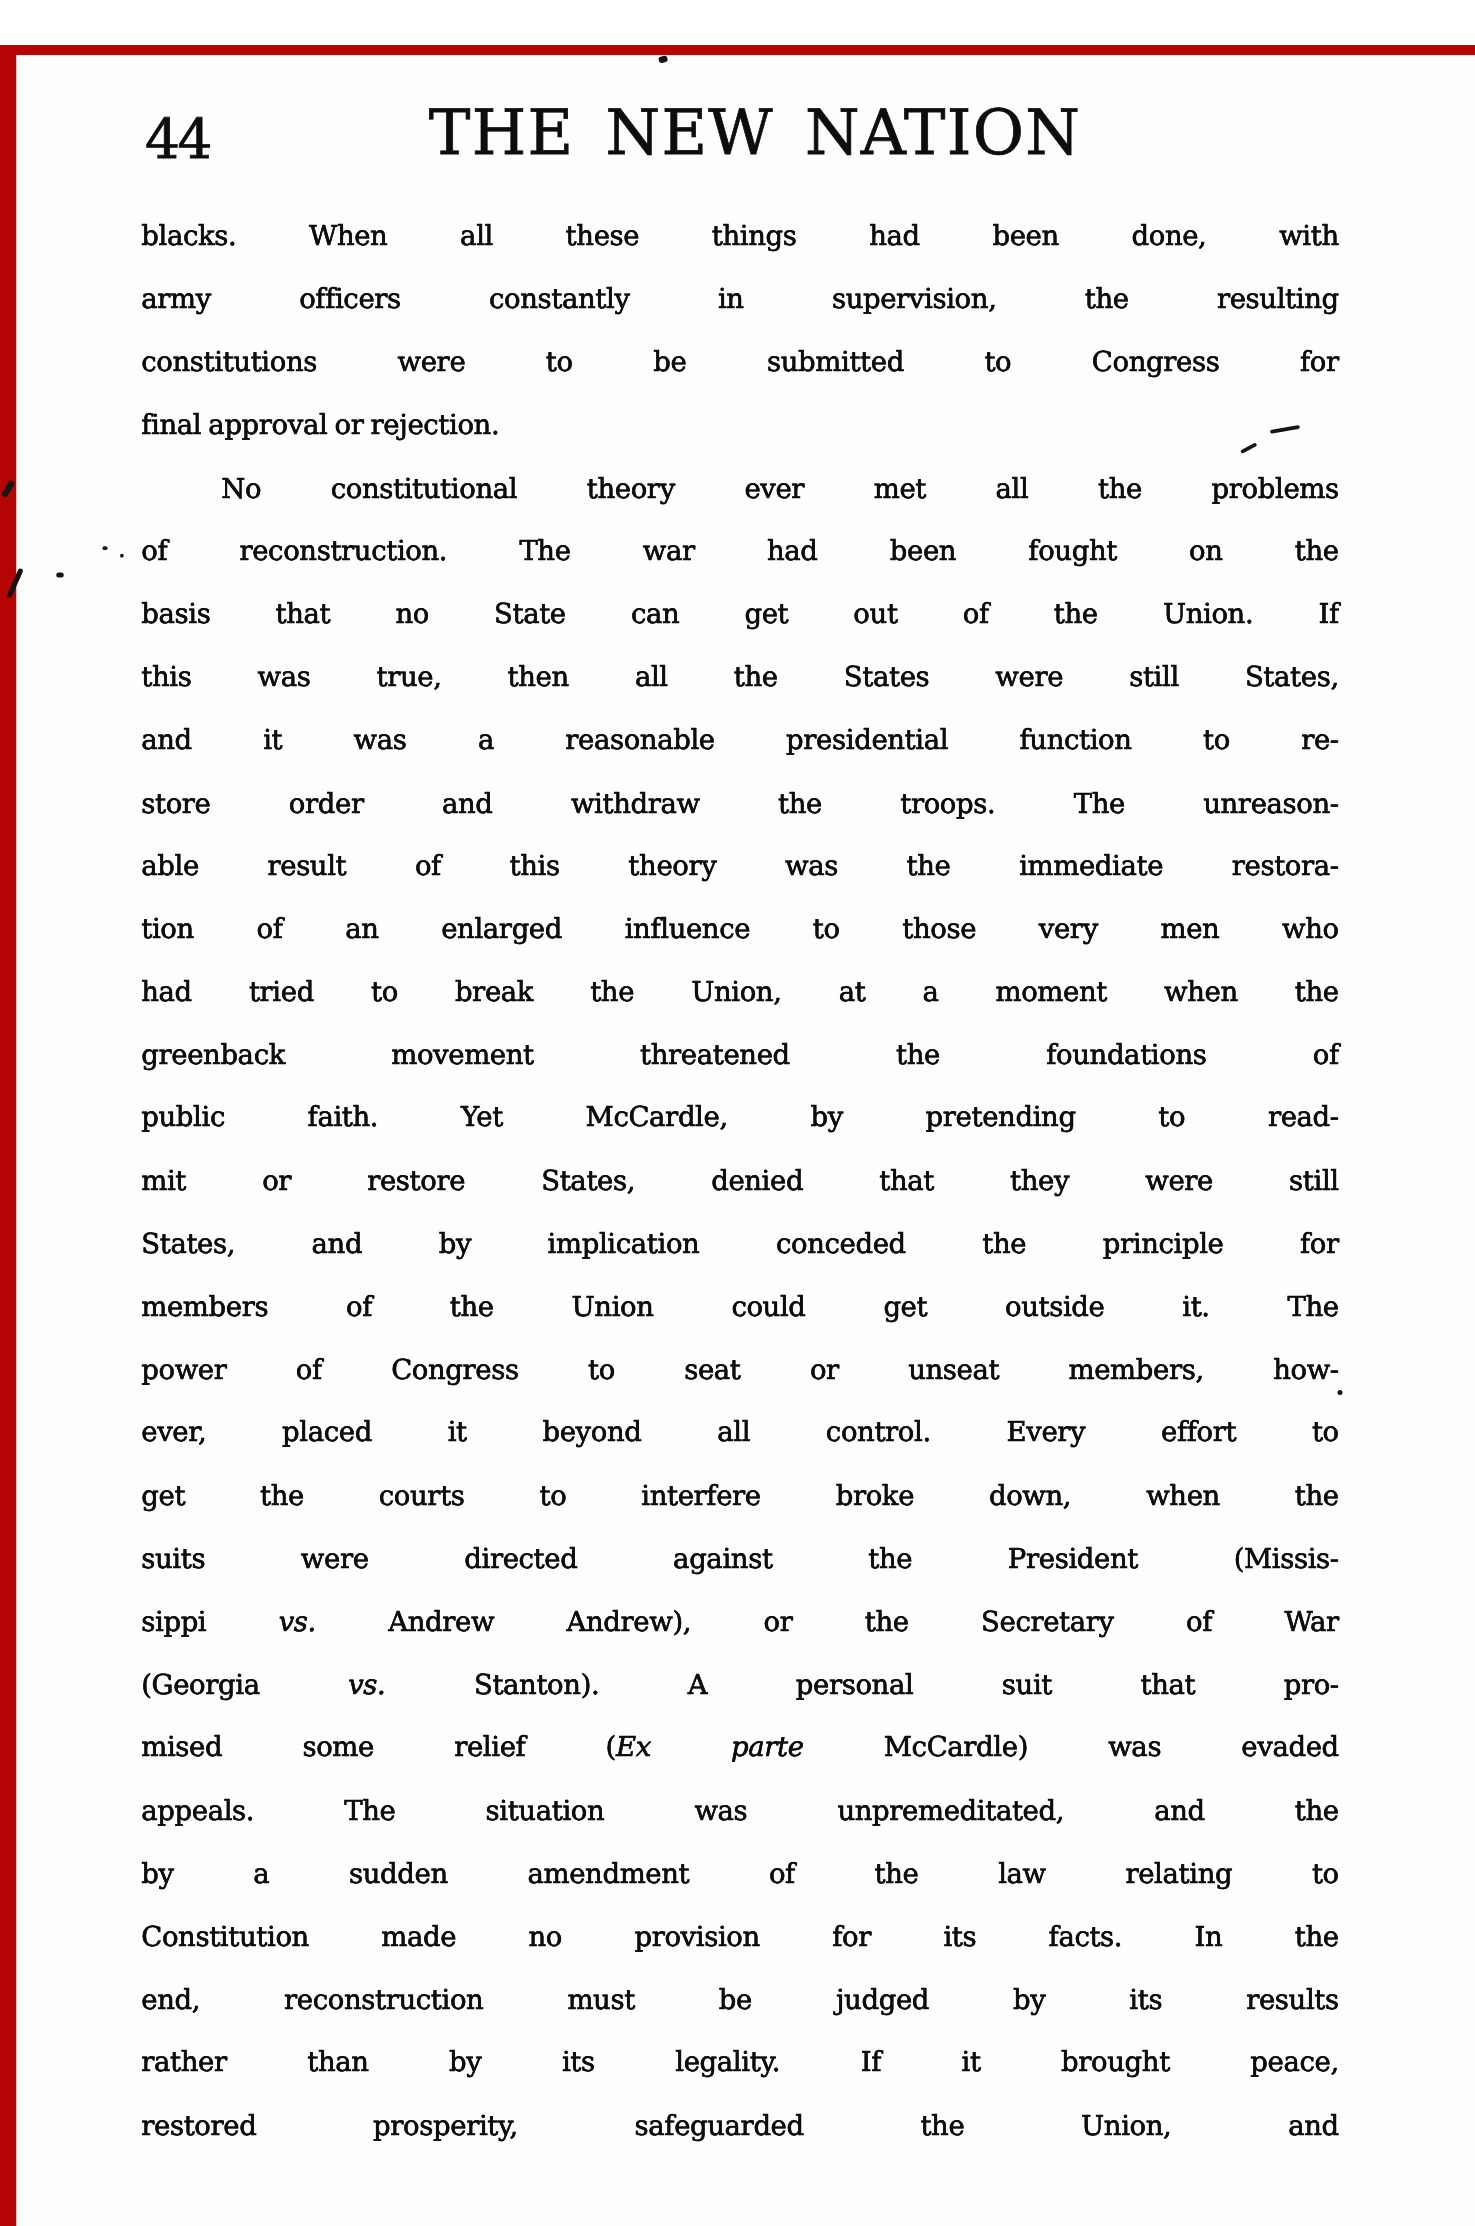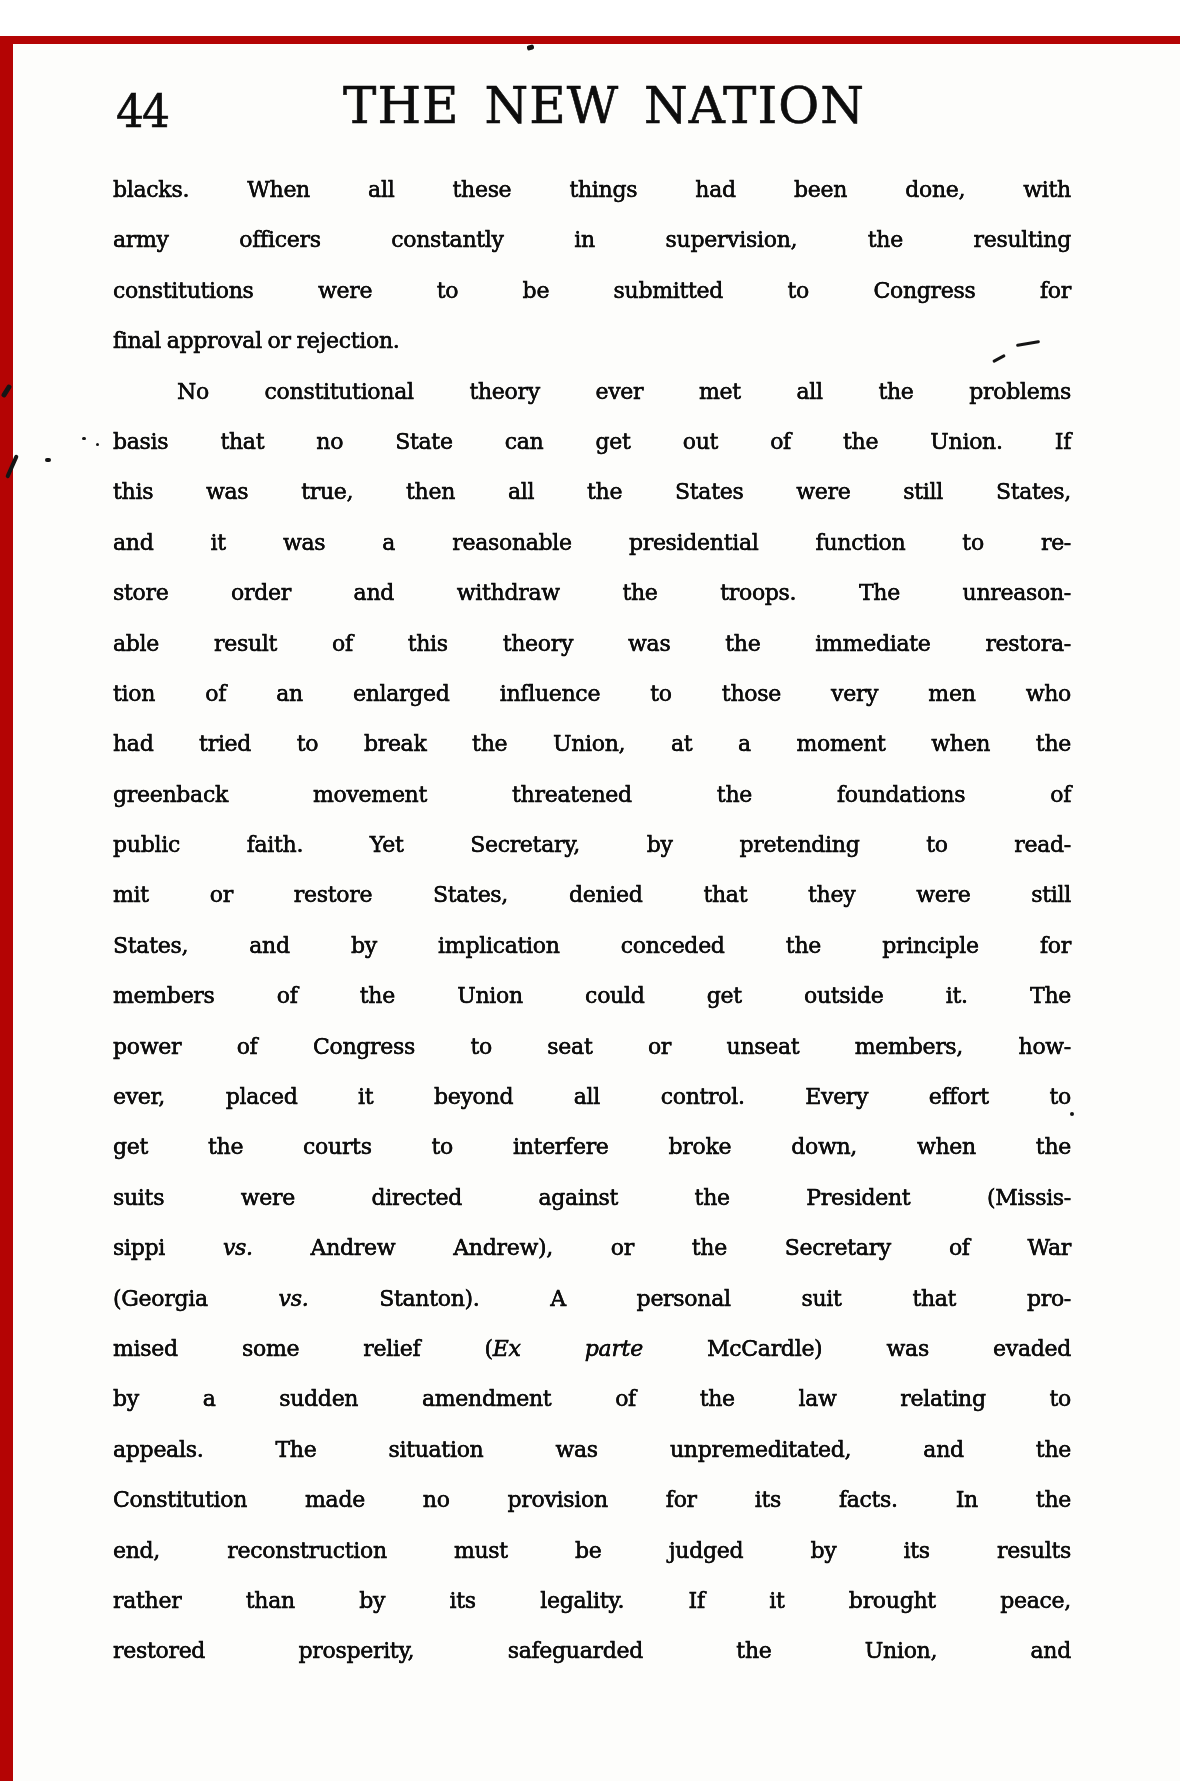--- a/index.html
+++ b/index.html
@@ -103,41 +103,42 @@
   <div class="page-number">44</div>
 
   <div class="head-title">THE NEW NATION</div>
 
   <div class="page-body">
       <div class="line j"><span>blacks. When all these things had been done, with</span></div>
       <div class="line j"><span>army officers constantly in supervision, the resulting</span></div>
       <div class="line j"><span>constitutions were to be submitted to Congress for</span></div>
       <div class="line"><span>final approval or rejection.</span></div>
       <div class="line j ind"><span>No constitutional theory ever met all the problems</span></div>
+      <div class="line j"><span>of reconstruction. The war had been fought on the</span></div>
       <div class="line j"><span>basis that no State can get out of the Union. If</span></div>
       <div class="line j"><span>this was true, then all the States were still States,</span></div>
       <div class="line j"><span>and it was a reasonable presidential function to re-</span></div>
       <div class="line j"><span>store order and withdraw the troops. The unreason-</span></div>
       <div class="line j"><span>able result of this theory was the immediate restora-</span></div>
       <div class="line j"><span>tion of an enlarged influence to those very men who</span></div>
       <div class="line j"><span>had tried to break the Union, at a moment when the</span></div>
       <div class="line j"><span>greenback movement threatened the foundations of</span></div>
-      <div class="line j"><span>public faith. Yet Secretary, by pretending to read-</span></div>
+      <div class="line j"><span>public faith. Yet McCardle, by pretending to read-</span></div>
       <div class="line j"><span>mit or restore States, denied that they were still</span></div>
       <div class="line j"><span>States, and by implication conceded the principle for</span></div>
       <div class="line j"><span>members of the Union could get outside it. The</span></div>
       <div class="line j"><span>power of Congress to seat or unseat members, how-</span></div>
       <div class="line j"><span>ever, placed it beyond all control. Every effort to</span></div>
       <div class="line j"><span>get the courts to interfere broke down, when the</span></div>
       <div class="line j"><span>suits were directed against the President (Missis-</span></div>
       <div class="line j"><span>sippi </span><span class="it">vs.</span><span> Andrew Andrew), or the Secretary of War</span></div>
       <div class="line j"><span>(Georgia </span><span class="it">vs.</span><span> Stanton). A personal suit that pro-</span></div>
       <div class="line j"><span>mised some relief (</span><span class="it">Ex parte</span><span> McCardle) was evaded</span></div>
+      <div class="line j"><span>appeals. The situation was unpremeditated, and the</span></div>
       <div class="line j"><span>by a sudden amendment of the law relating to</span></div>
-      <div class="line j"><span>appeals. The situation was unpremeditated, and the</span></div>
       <div class="line j"><span>Constitution made no provision for its facts. In the</span></div>
       <div class="line j"><span>end, reconstruction must be judged by its results</span></div>
       <div class="line j"><span>rather than by its legality. If it brought peace,</span></div>
       <div class="line j"><span>restored prosperity, safeguarded the Union, and</span></div>
     </div>
 
   <div class="speck s1"></div>
 
   <div class="speck s3"></div>
   <div class="speck s4"></div>

